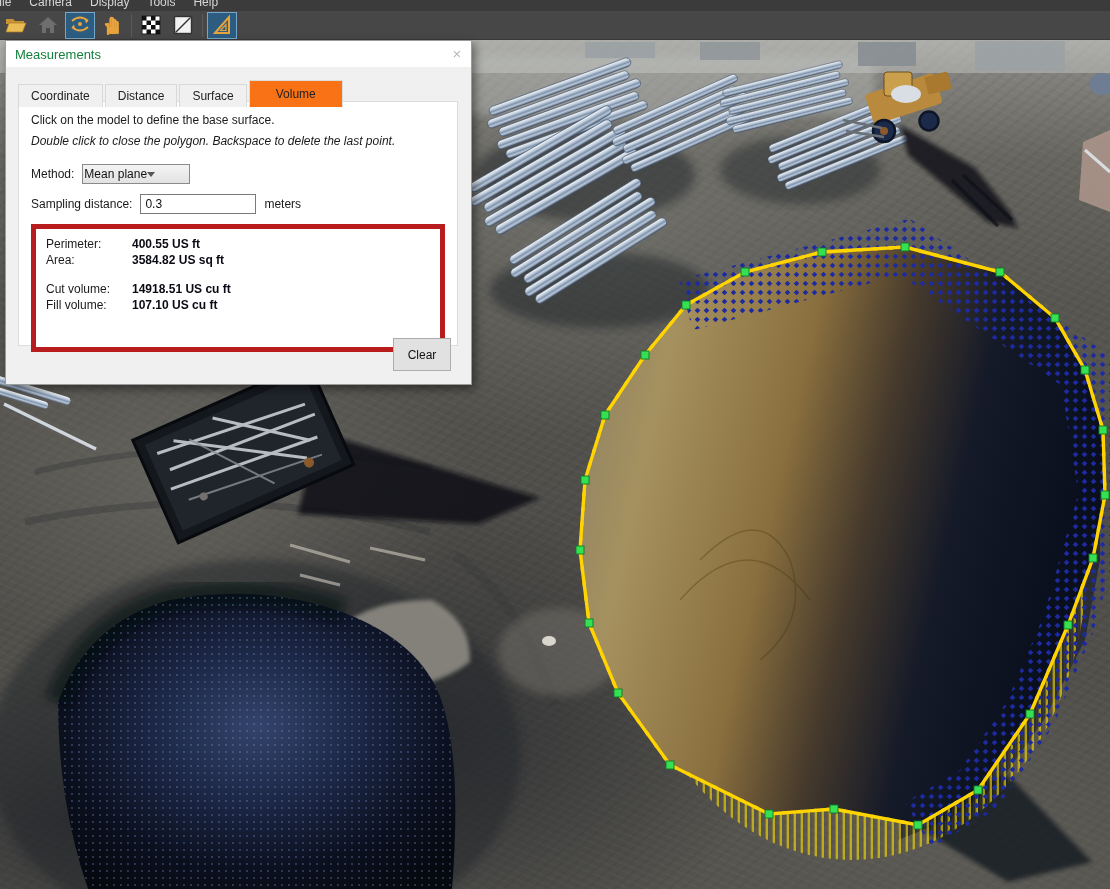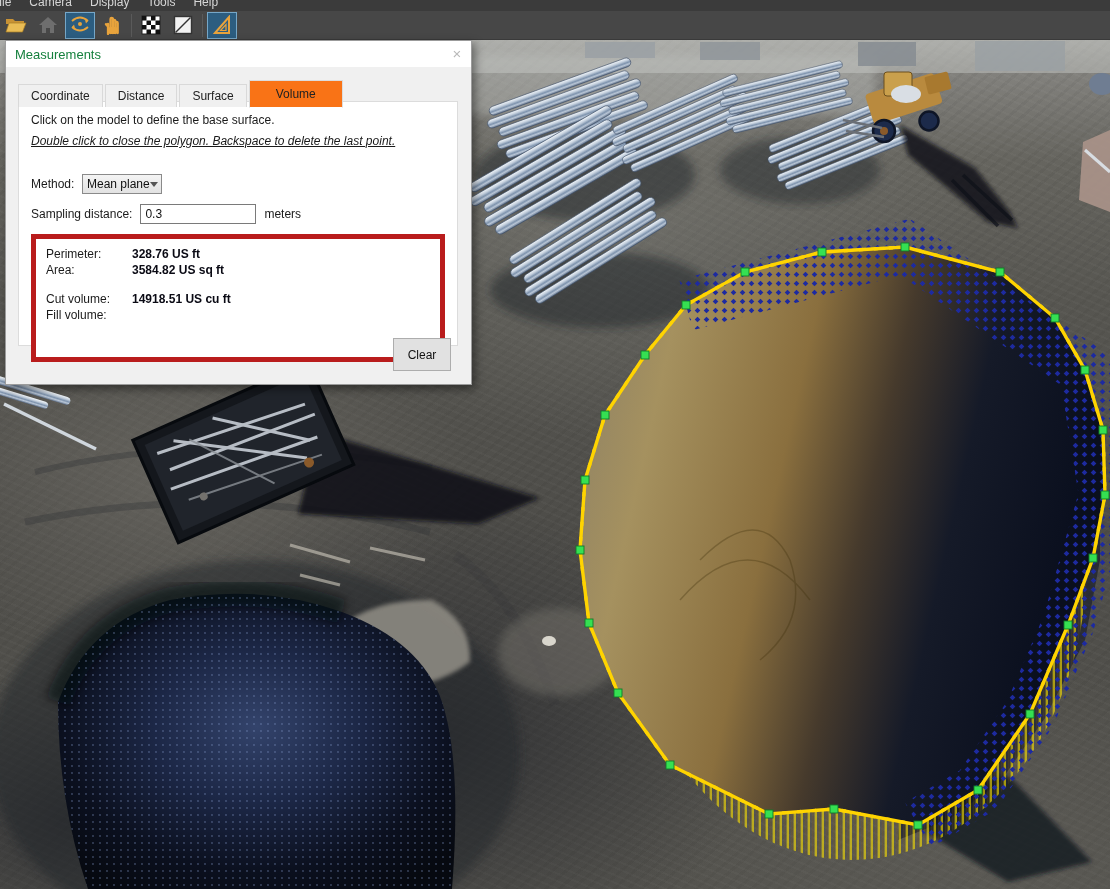--- a/index.html
+++ b/index.html
@@ -42,24 +42,24 @@
   .dlg-close{position:absolute;right:4px;top:2px;width:20px;height:20px;color:#b9b9b9;font-size:15px;
              display:flex;align-items:center;justify-content:center;}
   .tabstrip{position:absolute;left:12px;top:38px;display:flex;align-items:flex-end;z-index:2;}
   .tab{padding:4px 12px 4px 12px;background:#f0f0f0;border:1px solid #d9d9d9;border-bottom:none;
        margin-right:2px;color:#222;}
   .tab.active{background:#f97316;border:1px solid #dcdcdc;border-bottom:1px solid #fff;
               padding:6px 26px;position:relative;top:1px;}
   .tabpage{position:absolute;left:12px;top:60px;width:440px;height:245px;background:#fff;
            border:1px solid #dcdcdc;padding:11px 12px;}
   .instr{margin:0 0 7px 0;}
-  .instr.it{font-style:italic;margin-bottom:26px;text-decoration:underline;}
+  .instr.it{font-style:italic;margin-bottom:16px;}
   .row{display:flex;align-items:center;margin-bottom:10px;}
-  .combo{margin-left:8px;width:80px;height:20px;background:linear-gradient(#f4f4f4,#e2e2e2);
-         border:1px solid #8a8a8a;display:flex;align-items:center;justify-content:center;
+  .combo{margin-left:8px;width:108px;height:20px;background:linear-gradient(#f4f4f4,#e2e2e2);
+         border:1px solid #8a8a8a;display:flex;align-items:center;justify-content:flex-start;
          padding:0 1px;color:#111;}
   .combo .chev{width:0;height:0;border-left:4px solid transparent;border-right:4px solid transparent;
                border-top:5px solid #555;}
   .tinput{margin-left:8px;width:116px;height:20px;border:1px solid #7a7a7a;background:#fff;
           padding:0 4px;font-family:"Liberation Sans",sans-serif;font-size:12px;color:#111;}
   .unit{margin-left:8px;}
   .resultbox{border:5px solid #b91c1c;background:#fff;height:128px;padding:7px 10px;margin-top:2px;}
   .rrow{display:grid;grid-template-columns:86px auto;line-height:16px;}
   .rrow .lv{font-weight:bold;color:#0a0a14;}
   .rgap{height:13px;}
@@ -367,33 +367,34 @@
 
       <div class="row">
         <span>Sampling distance:</span>
         <input class="tinput" value="0.3" style="">
         <span class="unit">meters</span>
       </div>
 
       <div class="resultbox">
         <div class="rrow">
           <span>Perimeter:</span>
-          <span class="lv">328.76 US ft</span>
+          <span class="lv">400.55 US ft</span>
         </div>
         <div class="rrow">
           <span>Area:</span>
           <span class="lv">3584.82 US sq ft</span>
         </div>
         <div class="rgap"></div>
         <div class="rrow">
           <span>Cut volume:</span>
           <span class="lv">14918.51 US cu ft</span>
         </div>
         <div class="rrow">
           <span>Fill volume:</span>
+          <span class="lv">107.10 US cu ft</span>
         </div>
       </div>
     </div>
 
     <div class="btn-clear">Clear</div>
   </div>
 
 </div>
 
 </body></html>

